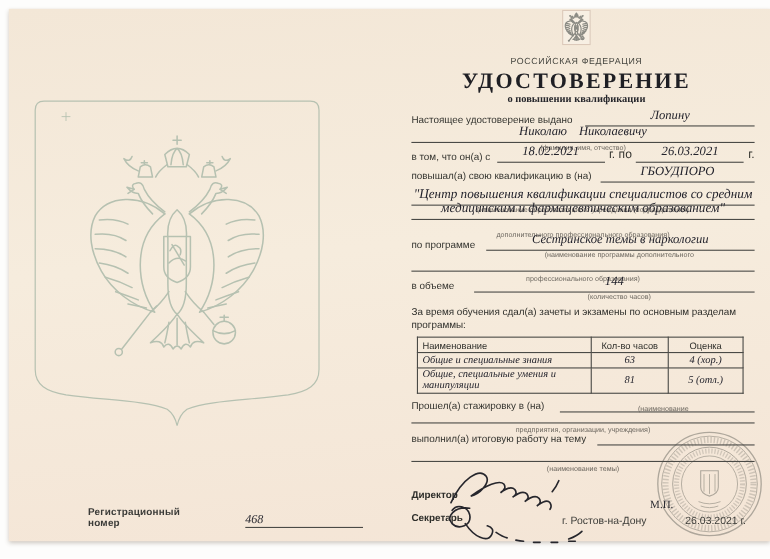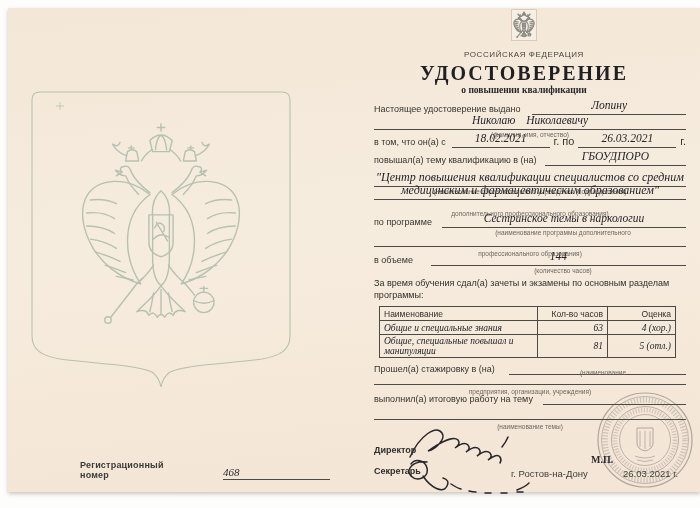--- a/index.html
+++ b/index.html
@@ -31,25 +31,25 @@
   .val{font-family:"Liberation Serif",serif;font-style:italic;font-size:11.5px;color:#23232c;white-space:nowrap;}
   .gap{flex:0 0 auto;padding:0 4px 1px 4px;font-size:11px;color:#34342f;}
   .blank-line{position:absolute;left:366px;right:14px;border-bottom:1px solid #4a4a46;}
   .caption{position:absolute;font-size:6.5px;color:#6d6860;text-align:center;white-space:nowrap;}
   .para{position:absolute;left:366px;width:322px;font-size:9px;color:#2f2f2b;line-height:1.3;}
   .wide-sp{word-spacing:8px;}
   
   table.grades{position:absolute;left:371px;top:298px;width:296px;border-collapse:collapse;table-layout:fixed;}
   table.grades th,table.grades td{border:1px solid #4a4a46;padding:1px 4px;}
   table.grades th{font-size:8.5px;font-weight:normal;color:#2f2f2b;text-align:left;height:11px;}
-  table.grades th.c,table.grades td.c{text-align:right;}
+  table.grades th.c,table.grades td.c{text-align:center;}
   table.grades td{font-family:"Liberation Serif",serif;font-style:italic;font-size:9.5px;color:#23232c;height:11px;}
   
   .sig-label{position:absolute;font-size:9px;font-weight:bold;color:#2e2e2a;}
-  .mp{position:absolute;font-family:"Liberation Serif",serif;font-weight:bold;font-size:10px;color:#2a2a30;z-index:4;}
+  .mp{position:absolute;font-family:"Liberation Serif",serif;font-weight:normal;font-size:10px;color:#2a2a30;z-index:4;}
   .small-text{position:absolute;font-size:9.5px;color:#3c3c38;z-index:4;}
   .sig{position:absolute;z-index:3;}
   .stamp{position:absolute;left:587px;top:382px;width:100px;height:100px;z-index:1;opacity:.85;}
   .row,.blank-line,.caption,.para,table.grades{z-index:2;}
 </style>
 </head>
 <body>
 
 <svg width="0" height="0" style="position:absolute">
   <defs>
@@ -135,21 +135,21 @@
 
     <div class="row" style="top:125px;height:15px">
       <span class="lbl">в том, что он(а) с</span>
       <span class="line" style="margin-left:6px"><span class="val">18.02.2021</span></span>
       <span class="gap">г. по</span>
       <span class="line"><span class="val">26.03.2021</span></span>
       <span class="gap" style="padding-right:0">г.</span>
     </div>
 
     <div class="row" style="top:143px;height:15px">
-      <span class="lbl">повышал(а) тему квалификацию в (на)</span>
+      <span class="lbl">повышал(а) свою квалификацию в (на)</span>
       <span class="line" style="margin-left:8px"><span class="val">ГБОУДПОРО</span></span>
     </div>
 
     <div class="row" style="top:161px;height:18px">
       <span class="line"><span class="val" style="font-size:12px">"Центр повышения квалификации специалистов со средним</span></span>
     </div>
     <div class="caption" style="left:366px;right:14px;top:180px">(наименование образовательного учреждения (подразделения)</div>
 
     <div class="row" style="top:168px;height:24px">
       <span class="line"><span class="val" style="font-size:12px">медицинским и фармацевтическим образованием"</span></span>
@@ -186,21 +186,21 @@
           <th class="c">Оценка</th>
         </tr>
       </thead>
       <tbody>
         <tr>
           <td>Общие и специальные знания</td>
           <td class="c">63</td>
           <td class="c">4 (хор.)</td>
         </tr>
         <tr>
-          <td>Общие, специальные повышал и манипуляции</td>
+          <td>Общие, специальные умения и манипуляции</td>
           <td class="c">81</td>
           <td class="c">5 (отл.)</td>
         </tr>
       </tbody>
     </table>
 
     <div class="row" style="top:353px;height:14px">
       <span class="lbl">Прошел(а) стажировку в (на)</span>
       <span class="line" style="margin-left:14px"></span>
     </div>

